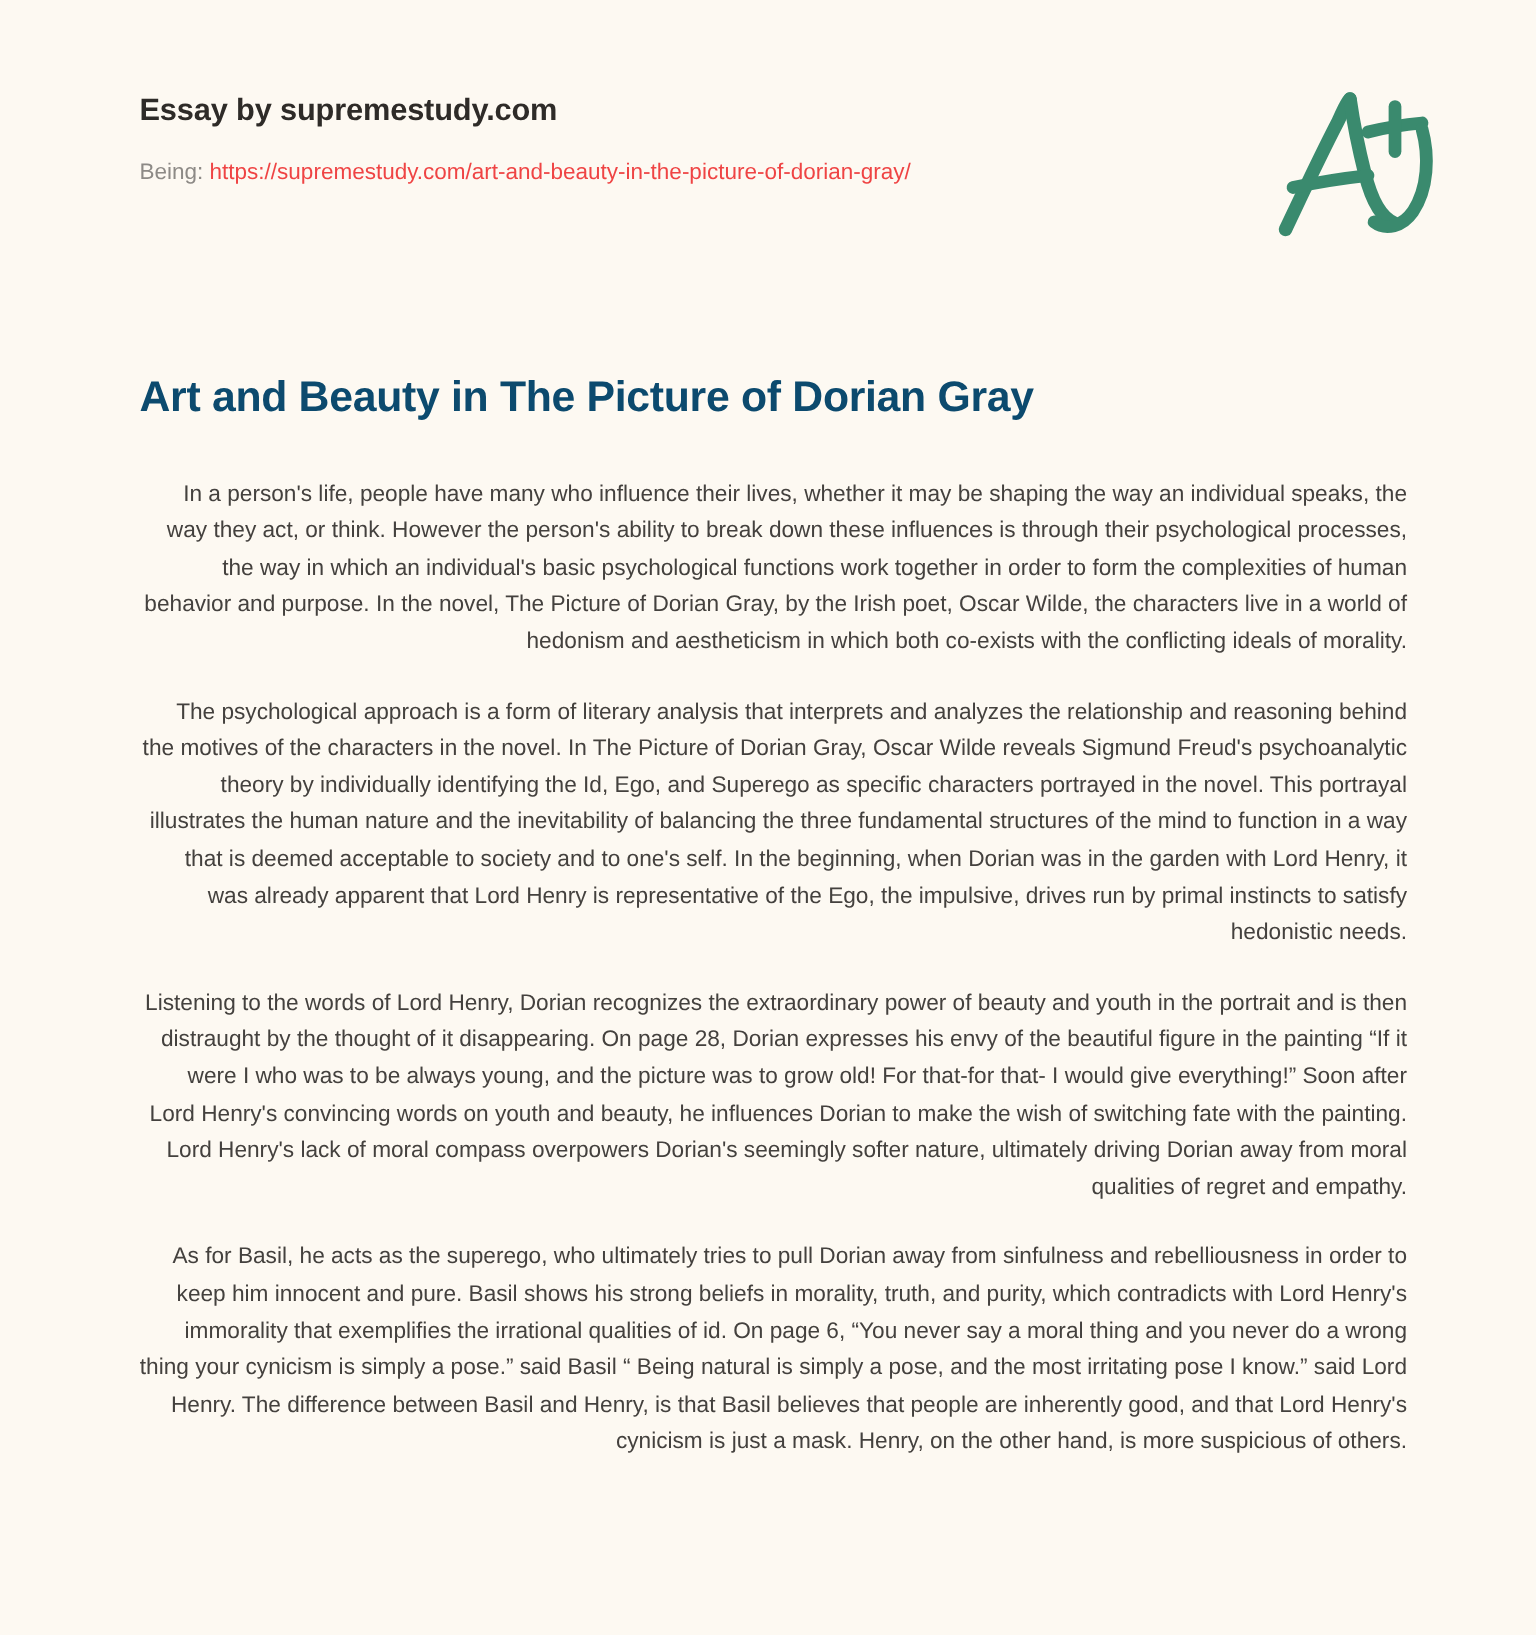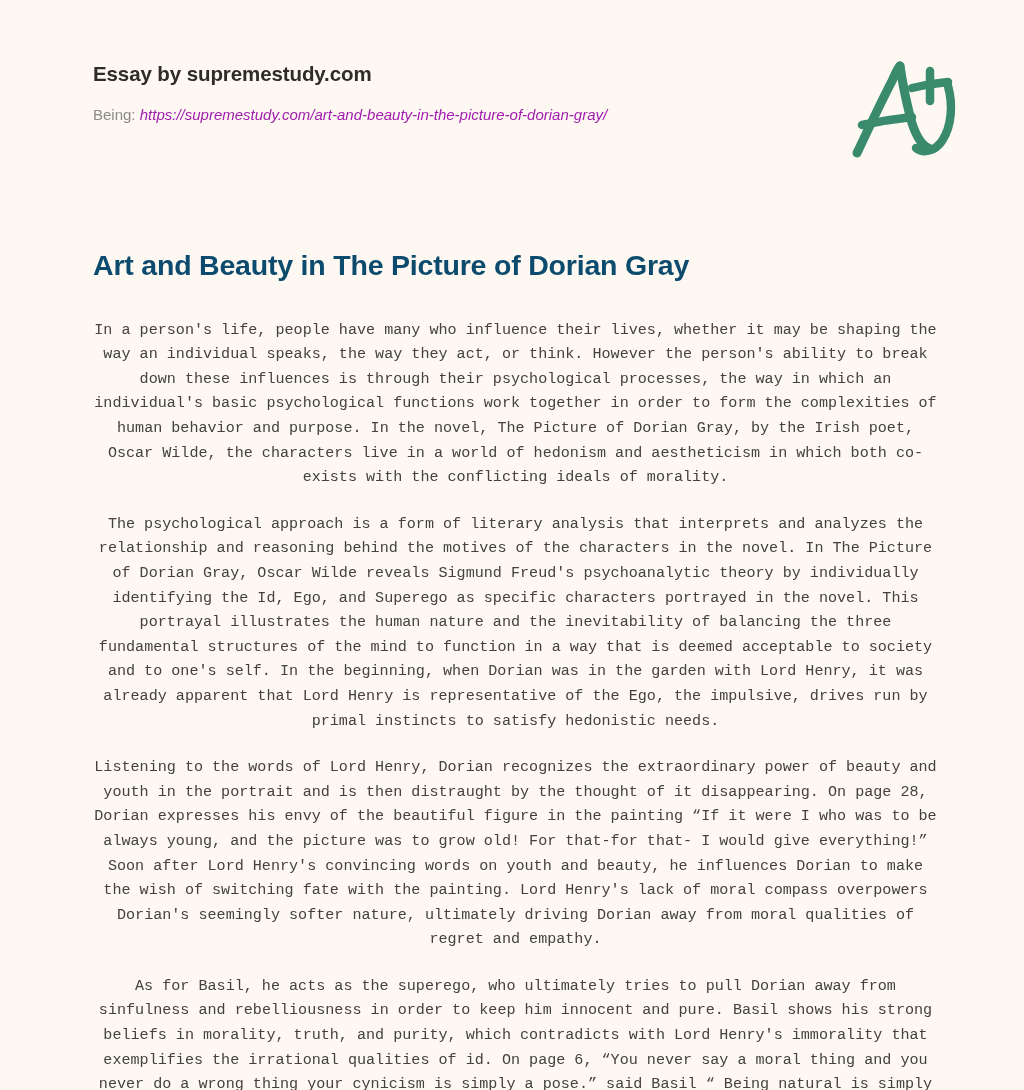--- a/index.html
+++ b/index.html
@@ -54,23 +54,22 @@
   .source-line {
     margin-top: 19px;
     font-size: 15px;
     line-height: 1.2;
     white-space: nowrap;
   }
   .source-label {
     color: #8d8a86;
   }
   .source-url {
-    color: #a21caf;
+    color: #ef4444;
     text-decoration: none;
-    font-style: italic;
   }
 
   
   .logo {
     position: absolute;
     right: 62px;
     top: 52px;
     width: 122px;
     height: 116px;
   }
@@ -95,22 +94,21 @@
     letter-spacing: -0.2px;
     line-height: 1.25;
     margin: 0 0 34px 0;
   }
 
   .article-body p {
     font-size: 15.1px;
     line-height: 24.6px;
     color: #44413e;
     margin: 4px 0 22px 0;
-    text-align: center;
-    font-family: Liberation Mono, monospace;
+    text-align: right;
   }
   .article-body p:last-child {
     margin-bottom: 0;
   }
 </style>
 </head>
 <body>
 
 <div class="page">
 

